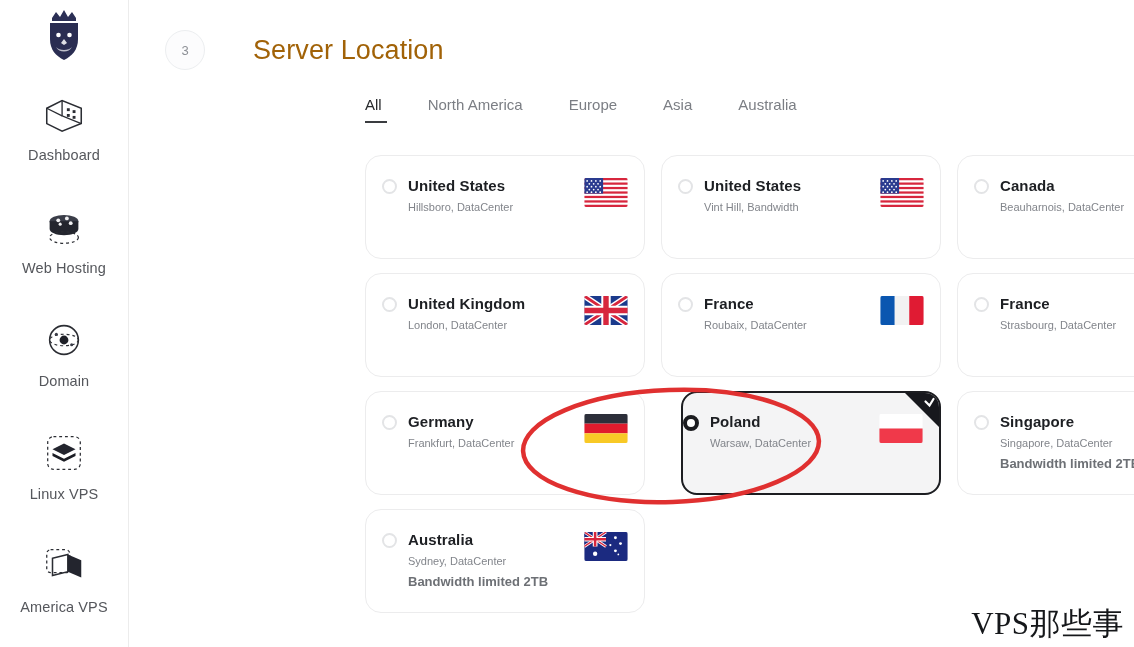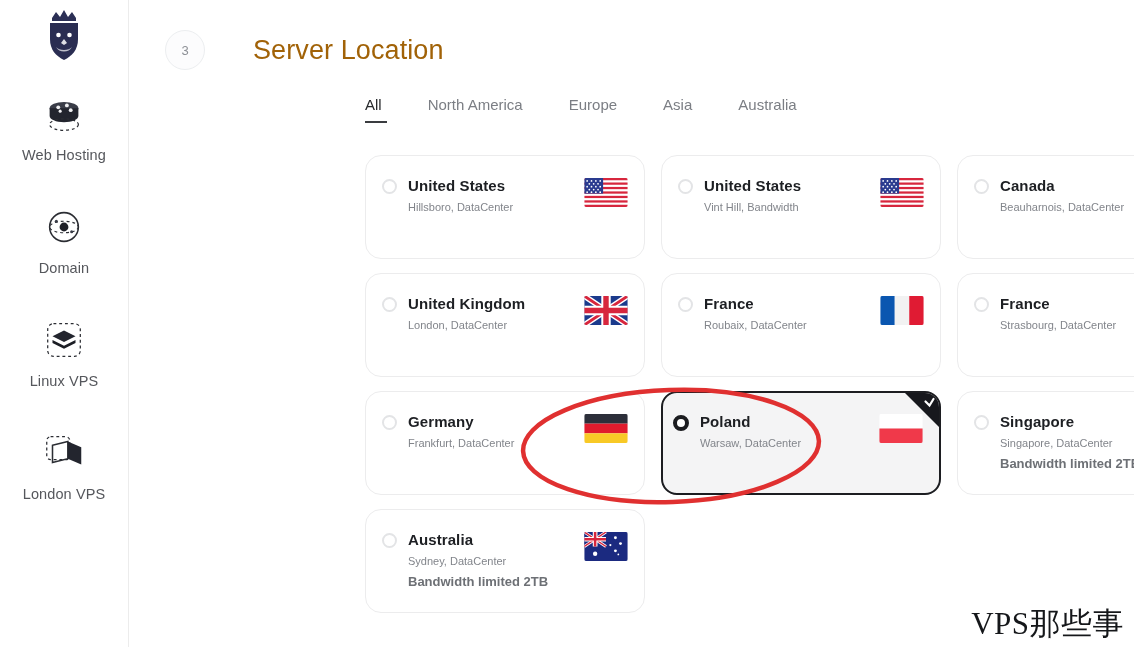--- a/index.html
+++ b/index.html
@@ -96,21 +96,22 @@
     padding: 20px 16px 0 16px;
     display: flex;
     align-items: flex-start;
     cursor: pointer;
     overflow: hidden;
   }
   .card.selected {
     border: 2px solid #1c1d21;
     background: #f4f4f5;
     padding-top: 19px;
-    padding-left: 10px;
+    padding-left: 0;
+    margin-left: 20px;
   }
   .radio {
     width: 15px; height: 15px; border-radius: 50%;
     border: 2px solid #e3e4e6;
     background: #fff;
     flex: 0 0 15px;
     margin-top: 3px;
   }
   .card.selected .radio {
     border: 4px solid #1b1c20;
@@ -182,20 +183,32 @@
       <svg width="44" height="52" viewBox="0 0 44 52">
         <path d="M10 9 L14 3 L18 8 L22 1 L26 8 L30 3 L34 9 L34 12 L10 12 Z" fill="#2b2f55"></path>
         <path d="M8 14 L36 14 L36 30 C36 41 30 47 22 51 C14 47 8 41 8 30 Z" fill="#2a2d52"></path>
         <circle cx="16.5" cy="26" r="2.3" fill="#ffffff"></circle>
         <circle cx="27.5" cy="26" r="2.3" fill="#ffffff"></circle>
         <path d="M22 30 L19 34 L22 36 L25 34 Z" fill="#ffffff" opacity=".85"></path>
         <path d="M14 38 C17 42 27 42 30 38 C27 44 17 44 14 38 Z" fill="#ffffff" opacity=".7"></path>
       </svg>
     </div>
 
+    <div class="nav-item">
+      <svg class="nav-icon" viewBox="0 0 48 48">
+        <path d="M6 18 L22 10 L42 18 L42 34 L22 42 L6 34 Z" fill="none" stroke="#2b2d33" stroke-width="1.6"></path>
+        <path d="M22 10 L22 26 L42 34" fill="none" stroke="#2b2d33" stroke-width="1.4"></path>
+        <path d="M6 18 L22 26" fill="none" stroke="#2b2d33" stroke-width="1.4"></path>
+        <rect x="27" y="18" width="3" height="3" fill="#2b2d33"></rect>
+        <rect x="33" y="20" width="3" height="3" fill="#2b2d33"></rect>
+        <rect x="27" y="24" width="3" height="3" fill="#2b2d33"></rect>
+        <rect x="33" y="26" width="3" height="3" fill="#2b2d33"></rect>
+      </svg>
+      <span class="nav-label">Dashboard</span>
+    </div>
 
     <div class="nav-item">
       <svg class="nav-icon" viewBox="0 0 48 48">
         <ellipse cx="24" cy="18" rx="15" ry="6.5" fill="#3a3d48"></ellipse>
         <path d="M9 18 L9 26 C9 29.5 15.7 32.5 24 32.5 C32.3 32.5 39 29.5 39 26 L39 18 Z" fill="#23252e"></path>
         <ellipse cx="24" cy="35" rx="15" ry="6" fill="none" stroke="#2b2d33" stroke-width="1.3" stroke-dasharray="3 3"></ellipse>
         <circle cx="18" cy="17" r="2" fill="#f0f0f2"></circle>
         <circle cx="27" cy="15" r="2" fill="#f0f0f2"></circle>
         <circle cx="31" cy="20" r="2" fill="#f0f0f2"></circle>
         <circle cx="20" cy="21" r="1.6" fill="#f0f0f2"></circle>
@@ -222,21 +235,21 @@
       </svg>
       <span class="nav-label">Linux VPS</span>
     </div>
 
     <div class="nav-item">
       <svg class="nav-icon" viewBox="0 0 48 48">
         <rect x="6" y="7" width="24" height="24" rx="4" fill="none" stroke="#2b2d33" stroke-width="1.3" stroke-dasharray="3 3"></rect>
         <path d="M12 16 L28 12 L28 30 L12 34 Z" fill="none" stroke="#2b2d33" stroke-width="1.6"></path>
         <path d="M28 12 L42 18 L42 36 L28 30 Z" fill="#23252e"></path>
       </svg>
-      <span class="nav-label">London VPS</span>
+      <span class="nav-label">America VPS</span>
     </div>
   </div>
 
   <div class="main">
 
     <div class="head-row">
       <div class="step-badge">3</div>
       <div class="page-title">Server Location</div>
     </div>
 

